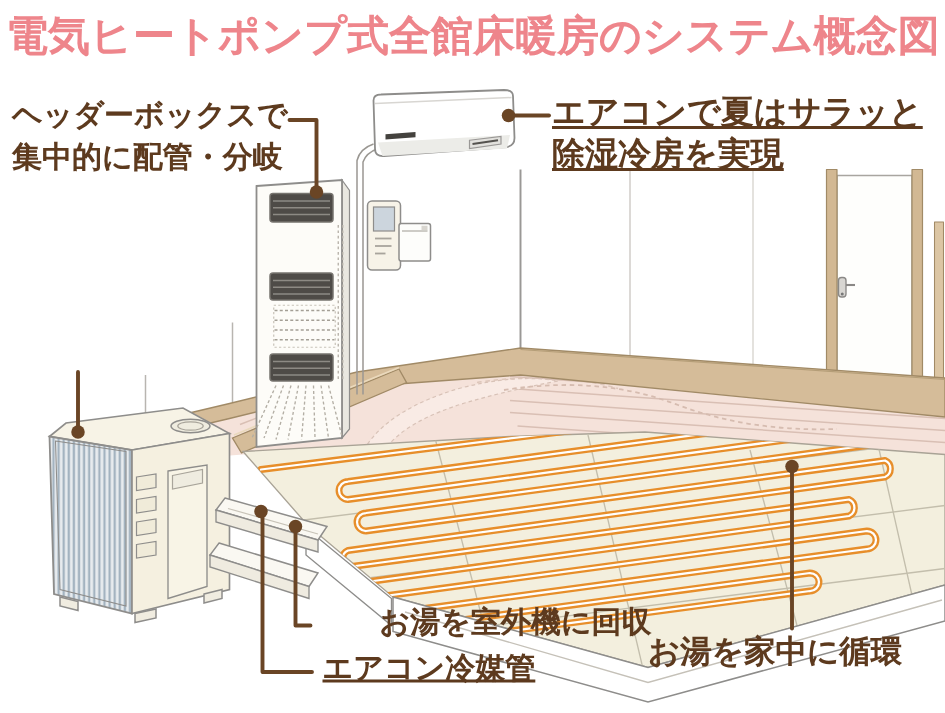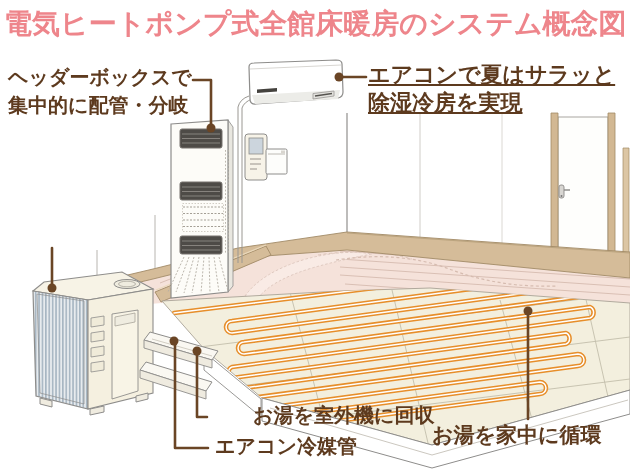--- a/index.html
+++ b/index.html
@@ -6,21 +6,21 @@
   .stage{position:relative;width:630px;height:475px;background:#fff;overflow:hidden;
          font-family:"Liberation Sans","DejaVu Sans",sans-serif;}
   .stage svg{position:absolute;left:0;top:0;}
   .title{position:absolute;left:4px;top:5px;font-size:28px;font-weight:bold;color:#ee858b;
          white-space:nowrap;letter-spacing:0;}
   .label{position:absolute;font-weight:bold;color:#5d3a1e;white-space:pre-line;}
   .lbl-header{left:8px;top:63px;font-size:20px;line-height:28px;}
   .lbl-aircon{left:368px;top:61px;font-size:22px;line-height:28px;text-decoration:underline;}
   .lbl-outdoor{left:8px;top:156px;font-size:20px;line-height:29px;}
   .lbl-return{left:217px;top:403px;font-size:20px;line-height:24px;margin-left:36px;}
-  .lbl-refrig{left:215px;top:434px;font-size:20px;line-height:24px;}
+  .lbl-refrig{left:215px;top:434px;font-size:20px;line-height:24px;text-decoration:underline;}
   .lbl-circ{left:432px;top:423px;font-size:21px;line-height:24px;}
 </style>
 </head>
 <body>
 
 <div class="stage">
 
 <svg width="630" height="475" viewBox="0 0 630 475">
   <defs>
     <clipPath id="fieldClip">

